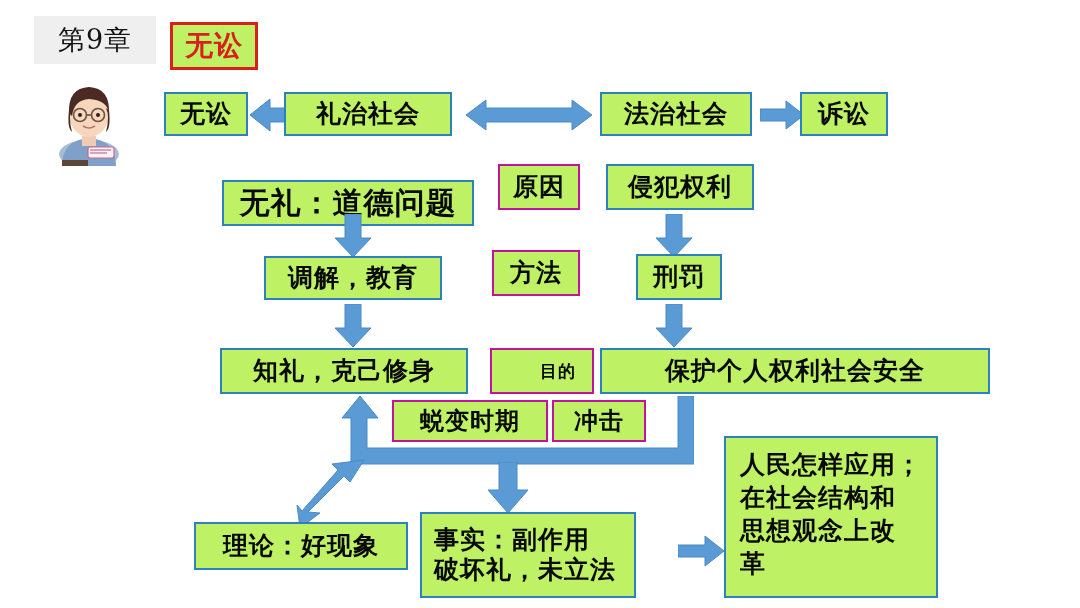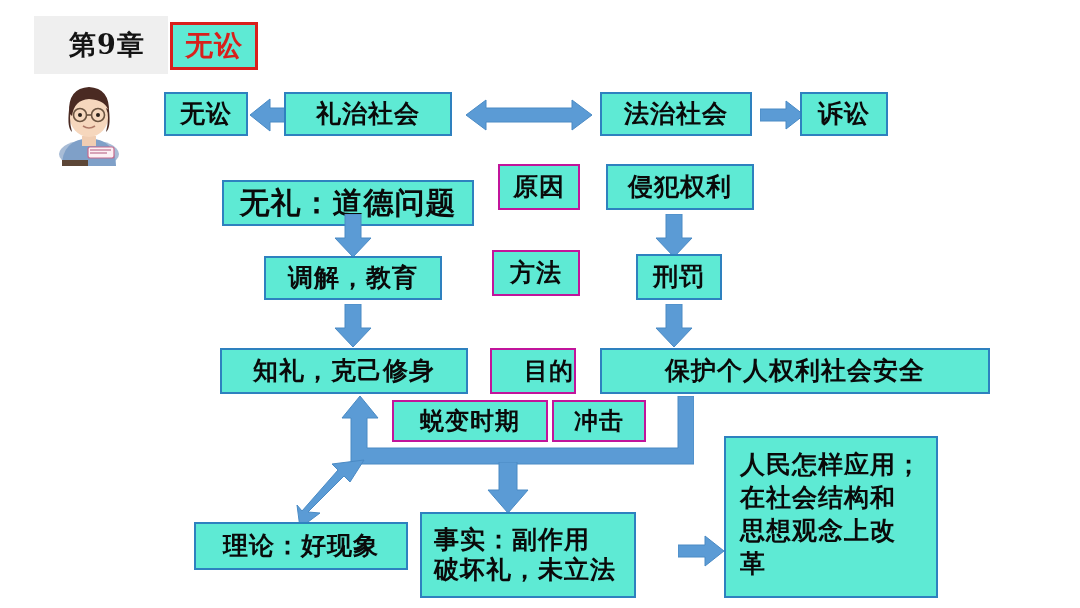--- a/index.html
+++ b/index.html
@@ -8,42 +8,42 @@
     background:#ffffff;
     font-family:"DejaVu Sans","Liberation Sans",sans-serif;
     overflow:hidden;
   }
   #stage{position:relative;width:1080px;height:608px;background:#fff;}
 
   
   .box{
     position:absolute;
     box-sizing:border-box;
-    background:#5eead4;
+    background:#bef264;
     display:flex;
     align-items:center;
     justify-content:center;
     font-family:"DejaVu Serif","Liberation Serif",serif;
     font-weight:700;
     color:#0a0a0a;
     letter-spacing:1px;
     white-space:pre-line;
     line-height:1.22;
   }
   .blue{border:2.5px solid #2E81BF;}
   .magenta{border:2.5px solid #C2149B;}
   .red{border:3px solid #D8201C;color:#D8201C;}
 
   
   #chapter{
-    position:absolute;left:34px;top:16px;width:122px;height:58px;
+    position:absolute;left:34px;top:16px;width:122px;height:48px;
     background:#efefef;
     display:flex;align-items:center;justify-content:center;
     font-family:"DejaVu Serif","Liberation Serif",serif;
-    font-weight:700;font-size:27px;color:#141414;letter-spacing:1px;padding-left:12px;
+    font-weight:400;font-size:27px;color:#141414;letter-spacing:1px;
   }
 
   
   #avatar{position:absolute;left:52px;top:80px;width:74px;height:86px;}
 
   
   .arrow{position:absolute;}
   .arrow svg{display:block;width:100%;height:100%;}
 
   .axfill{fill:#5B9BD5;stroke:#4A8AC4;stroke-width:1;}
@@ -135,21 +135,21 @@
   </div>
 
   <div class="arrow" style="left:655px;top:304px;width:38px;height:44px;">
     <svg viewBox="0 0 38 44">
         <path class="axfill" d="M11 0 L27 0 L27 24 L37 24 L19 43 L1 24 L11 24 Z"></path>
       </svg>
   </div>
 
   <div class="box blue" style="left:220px;top:348px;width:248px;height:46px;font-size:25px;text-align:right;">知礼，克己修身</div>
 
-  <div class="box magenta" style="left:490px;top:348px;width:86px;height:46px;font-size:24px;padding-left:32px;">目的</div>
+  <div class="box magenta" style="left:490px;top:348px;width:104px;height:46px;font-size:17px;padding-left:32px;">目的</div>
 
   <div class="box blue" style="left:600px;top:348px;width:390px;height:46px;font-size:25px;">保护个人权利社会安全</div>
 
   <div class="arrow" style="left:338px;top:396px;width:356px;height:70px;">
     <svg viewBox="0 0 356 70">
       <path class="axfill" d="
         M22 0 L40 22 L29 22 L29 52 L340 52 L340 0 L356 0 L356 68 L13 68 L13 22 L4 22 Z"></path>
     </svg>
   </div>
 

